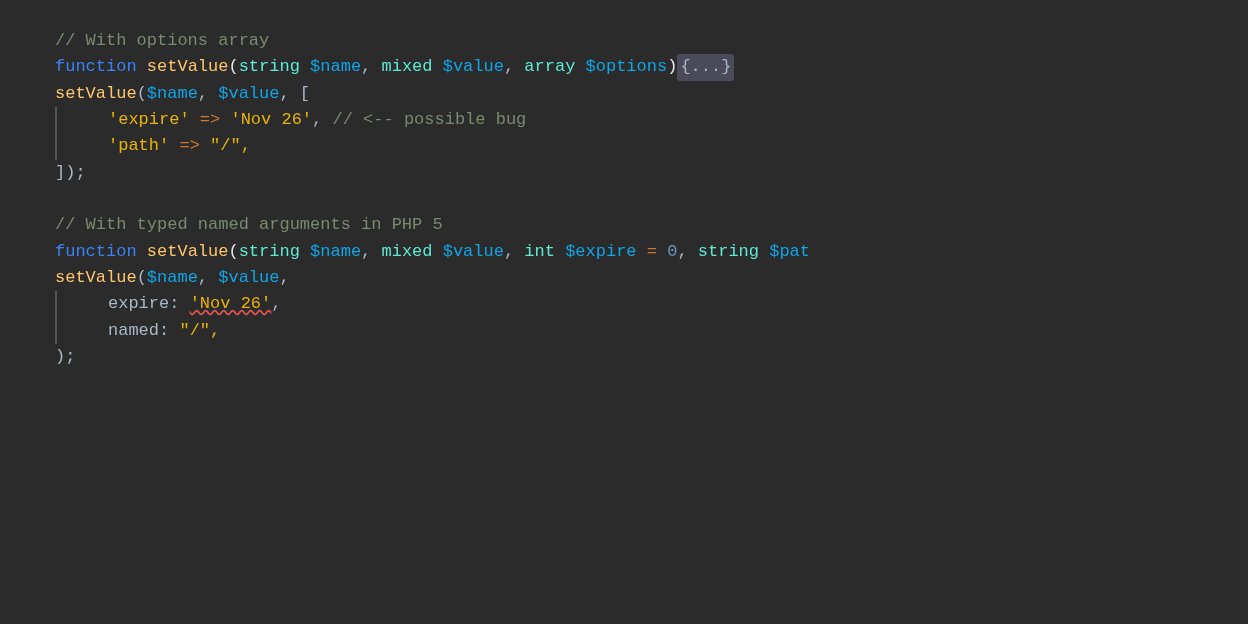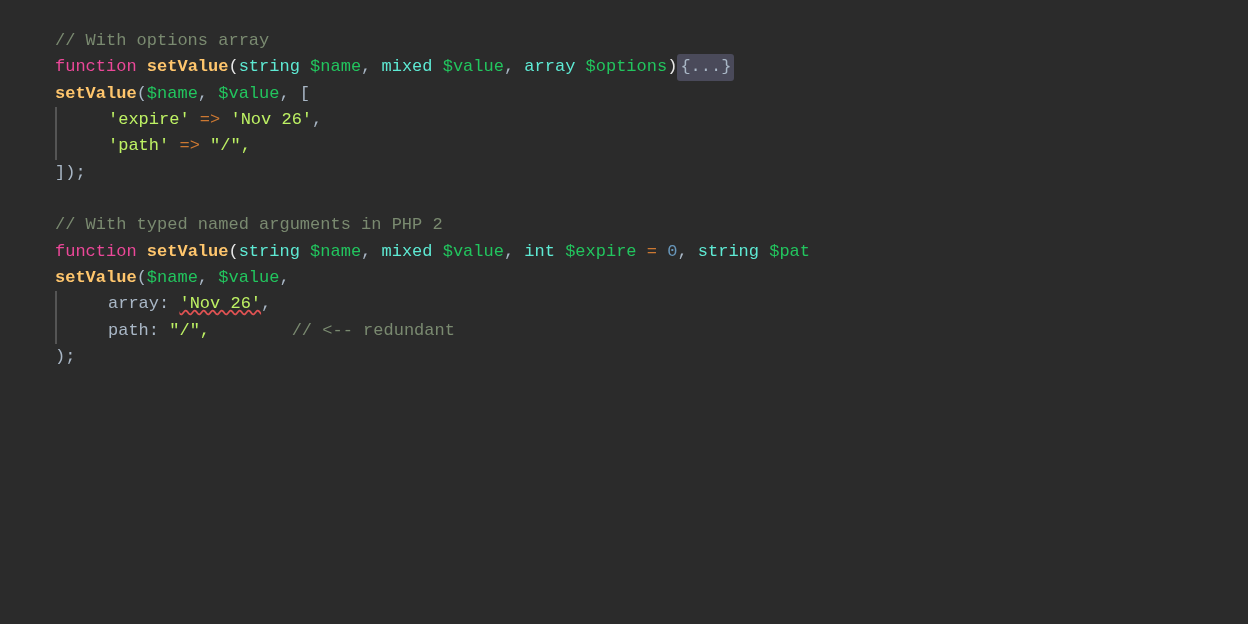--- a/index.html
+++ b/index.html
@@ -34,27 +34,27 @@
     }
 
     .indent-bar {
       display: inline-block;
       border-left: 2px solid #555;
       margin-left: 0;
       padding-left: 0;
     }
 
     
-    .kw       { color: #ec4899; }   
-    .fn       { color: #ffc66d; font-weight: bold; }   
+    .kw       { color: #3b82f6; }   
+    .fn       { color: #ffc66d; font-weight: normal; }   
     .paren    { color: #e8e8e8; }
     .type     { color: #5eead4; }   
-    .var      { color: #22c55e; }   
+    .var      { color: #0ea5e9; }   
     .comment  { color: #7a8a70; }
-    .string   { color: #bef264; font-family: Liberation Mono, monospace; }   
+    .string   { color: #eab308; font-family: Liberation Mono, monospace; }   
     .arrow    { color: #cc7832; }   
     .number   { color: #6897bb; }
     .default-eq { color: #cc7832; }
     .plain    { color: #a9b7c6; }
     .highlight-bg {
       background-color: #4a4a5a;
       border-radius: 3px;
       padding: 0 3px;
     }
     .squiggle {
@@ -73,50 +73,50 @@
 
   <div class="line">
     <span class="kw">function </span><span class="fn">setValue</span><span class="paren">(</span><span class="type">string</span><span class="plain"> </span><span class="var">$name</span><span class="plain">, </span><span class="type">mixed</span><span class="plain"> </span><span class="var">$value</span><span class="plain">, </span><span class="type">array</span><span class="plain"> </span><span class="var">$options</span><span class="paren">)</span><span class="highlight-bg plain">{...}</span>
   </div>
 
   <div class="line">
     <span class="fn">setValue</span><span class="plain">(</span><span class="var">$name</span><span class="plain">, </span><span class="var">$value</span><span class="plain">, [</span>
   </div>
 
   <div class="line">
-    <span class="indent-bar">&nbsp;</span><span class="plain">    </span><span class="string">'expire'</span><span class="plain"> </span><span class="arrow">=&gt;</span><span class="plain"> </span><span class="string">'Nov 26'</span><span class="plain">, </span>
+    <span class="indent-bar">&nbsp;</span><span class="plain">    </span><span class="string">'expire'</span><span class="plain"> </span><span class="arrow">=&gt;</span><span class="plain"> </span><span class="string">'Nov 26'</span><span class="plain">, </span><span class="comment">// &lt;-- possible bug</span>
   </div>
 
   <div class="line">
     <span class="indent-bar">&nbsp;</span><span class="plain">    </span><span class="string">'path'</span><span class="plain"> </span><span class="arrow">=&gt;</span><span class="plain"> </span><span class="string">"/",</span>
   </div>
 
   <div class="line">
     <span class="plain">]);</span>
   </div>
 
   <div class="spacer"></div>
 
   <div class="line">
-    <span class="comment">// With typed named arguments in PHP 2</span>
+    <span class="comment">// With typed named arguments in PHP 5</span>
   </div>
 
   <div class="line">
     <span class="kw">function </span><span class="fn">setValue</span><span class="paren">(</span><span class="type">string</span><span class="plain"> </span><span class="var">$name</span><span class="plain">, </span><span class="type">mixed</span><span class="plain"> </span><span class="var">$value</span><span class="plain">, </span><span class="type">int</span><span class="plain"> </span><span class="var">$expire</span><span class="plain"> </span><span class="default-eq">=</span><span class="plain"> </span><span class="number">0</span><span class="plain">, </span><span class="type">string</span><span class="plain"> </span><span class="var">$pat</span>
   </div>
 
   <div class="line">
     <span class="fn">setValue</span><span class="plain">(</span><span class="var">$name</span><span class="plain">, </span><span class="var">$value</span><span class="plain">,</span>
   </div>
 
   <div class="line">
-    <span class="indent-bar">&nbsp;</span><span class="plain">    </span><span class="plain">array: </span><span class="string squiggle">'Nov 26'</span><span class="plain">,    </span>
+    <span class="indent-bar">&nbsp;</span><span class="plain">    </span><span class="plain">expire: </span><span class="string squiggle">'Nov 26'</span><span class="plain">,    </span>
   </div>
 
   <div class="line">
-    <span class="indent-bar">&nbsp;</span><span class="plain">    </span><span class="plain">path: </span><span class="string">"/",</span><span class="plain">        </span><span class="comment">// &lt;-- redundant</span>
+    <span class="indent-bar">&nbsp;</span><span class="plain">    </span><span class="plain">named: </span><span class="string">"/",</span><span class="plain">        </span>
   </div>
 
   <div class="line">
     <span class="plain">);</span>
   </div>
 
 </div>
 
 </body></html>

